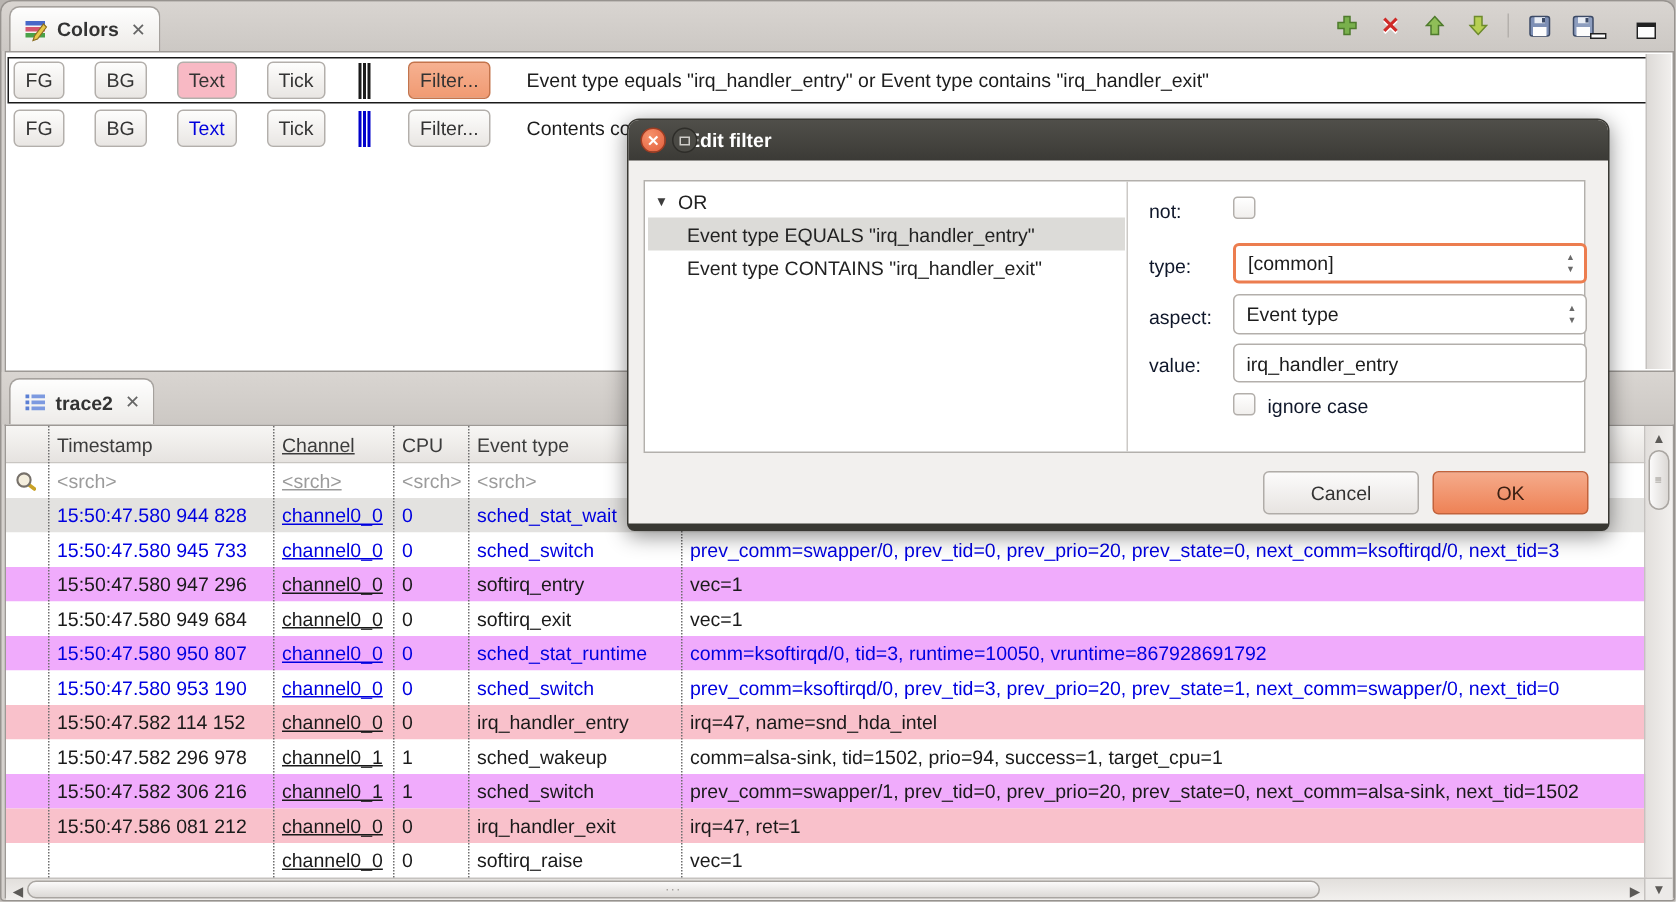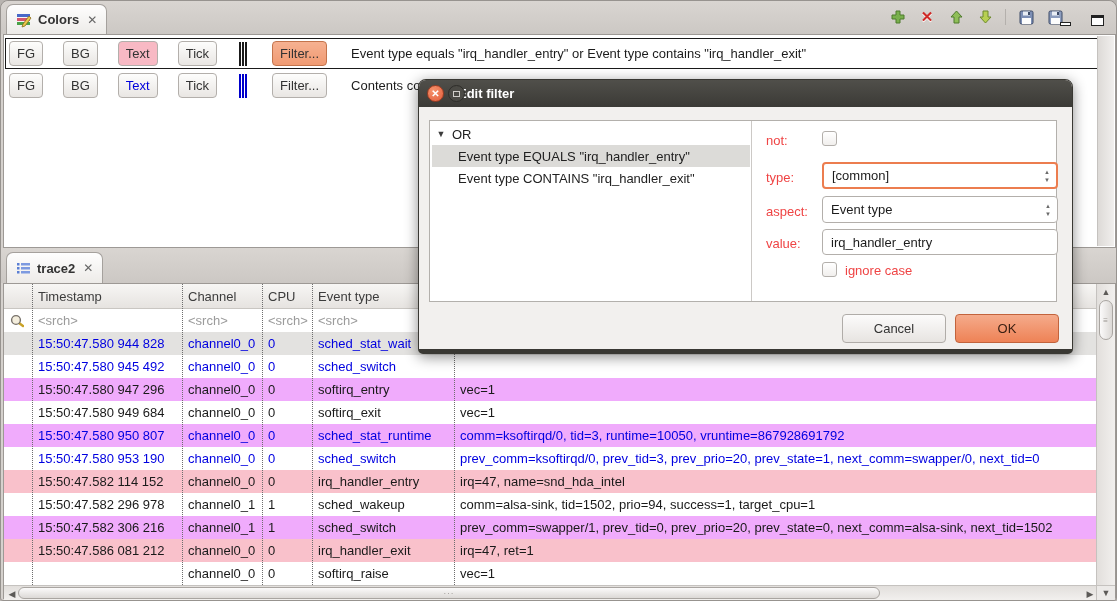--- a/index.html
+++ b/index.html
@@ -49,21 +49,21 @@
                background:linear-gradient(to right,#dddad7,#f1efed); border-left:1px solid #c5c2bf; }
 
   
   .ev-table { position:absolute; top:282px; left:2px; width:1113px; height:316px; background:#fff; border:1px solid #9d9995; border-bottom:none; }
   .thead { position:absolute; top:0; left:0; width:1093px; height:25px;
            background:linear-gradient(#f7f6f4,#e6e3e0); border-bottom:1px solid #c9c6c2; color:#3c3c3c; }
   .hcell, .scell, .cell { position:absolute; top:0; height:100%; display:flex; align-items:center;
            padding:0 6px; white-space:nowrap; overflow:hidden; }
   .c0 { left:0;   width:28px; }
   .c1 { left:28px; width:150px; }
-  .c2 { left:178px; width:80px; }
+  .c2 { left:178px; width:80px;text-decoration:underline; }
   .c3 { left:258px; width:50px; }
   .c4 { left:308px; width:142px; }
   .c5 { left:450px; width:643px; }
   .srow { position:absolute; top:25px; left:0; width:1093px; height:23px; background:#fff; color:#9b9b9b; }
   .rows { position:absolute; top:48px; left:0; width:1093px; }
   .row { position:relative; width:100%; height:23px; }
   .row .cell { top:0; }
   .bg-selected { background:#e3e2e0; }
   .bg-stripe   { background:#f0abfc; }
   .bg-pink     { background:#f9c1cb; }
@@ -100,21 +100,21 @@
   .dmax i { width:7px; height:6px; border:1px solid #cfcdc9; display:block; }
   .dtitle-text { margin-left:39px; }
 
   .dpanel { position:absolute; left:10px; top:40px; width:628px; height:182px; background:#fff; border:1px solid #b3b0ac; }
   .dtree { position:absolute; left:0; top:0; width:322px; height:100%; border-right:1px solid #ccc9c6; overflow:hidden; }
   .troot { position:absolute; top:2px; left:0; width:100%; height:22px; display:flex; align-items:center; }
   .texp { width:22px; text-align:center; font-size:9px; color:#3c3c3c; }
   .titem { position:absolute; left:2px; width:318px; height:22px; display:flex; align-items:center; padding-left:26px; white-space:nowrap; }
   .titem.sel { background:#dcdbd8; }
   .dform { position:absolute; left:323px; top:0; right:0; bottom:0; }
-  .flabel { position:absolute; left:13px; color:#ef4444; }
+  .flabel { position:absolute; left:13px; color:#0f172a; }
   .checkbox { position:absolute; width:15px; height:15px; background:linear-gradient(#fff,#f1efed);
               border:1px solid #b3afab; border-radius:3px; cursor:pointer; }
   .combo { position:absolute; left:69px; width:236px; height:27px; background:#fff;
            border:1px solid #b3afab; border-radius:4px; display:flex; align-items:center;
            padding:0 24px 0 8px; cursor:pointer; color:#1c1c1c; }
   .combo.focus { border:2px solid #ec7d4f; }
   .spin { position:absolute; right:6px; top:50%; transform:translateY(-50%); display:flex; flex-direction:column; gap:2px; color:#6a6a6a; font-size:6px; line-height:6px; }
   .tinput { position:absolute; left:69px; width:236px; height:26px; background:#fff;
             border:1px solid #b3afab; border-radius:4px; display:flex; align-items:center; padding:0 8px; color:#1c1c1c; }
   .dbtn { position:absolute; top:234px; width:104px; height:29px; border-radius:4px;
@@ -264,24 +264,25 @@
         <div class="row bg-selected fg-blue">
           <div class="cell c0"></div>
           <div class="cell c1">15:50:47.580 944 828</div>
           <div class="cell c2">channel0_0</div>
           <div class="cell c3">0</div>
           <div class="cell c4">sched_stat_wait</div>
           <div class="cell c5"></div>
         </div>
         <div class="row bg-white fg-blue">
           <div class="cell c0"></div>
-          <div class="cell c1">15:50:47.580 945 492</div>
+          <div class="cell c1">15:50:47.580 945 733</div>
           <div class="cell c2">channel0_0</div>
           <div class="cell c3">0</div>
           <div class="cell c4">sched_switch</div>
+          <div class="cell c5">prev_comm=swapper/0, prev_tid=0, prev_prio=20, prev_state=0, next_comm=ksoftirqd/0, next_tid=3</div>
         </div>
         <div class="row bg-stripe fg-black">
           <div class="cell c0"></div>
           <div class="cell c1">15:50:47.580 947 296</div>
           <div class="cell c2">channel0_0</div>
           <div class="cell c3">0</div>
           <div class="cell c4">softirq_entry</div>
           <div class="cell c5">vec=1</div>
         </div>
         <div class="row bg-white fg-black">

